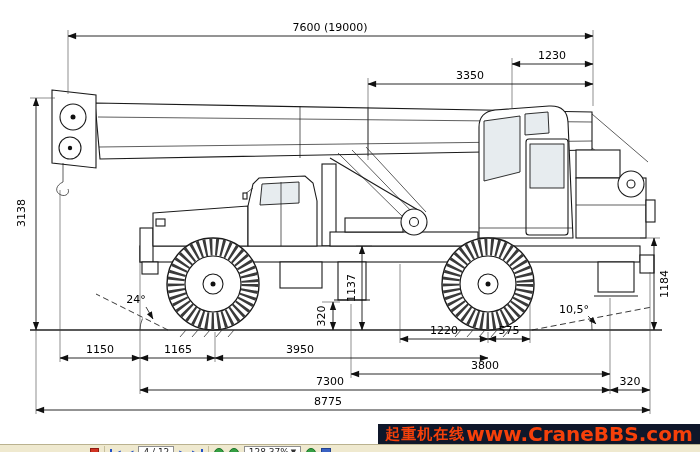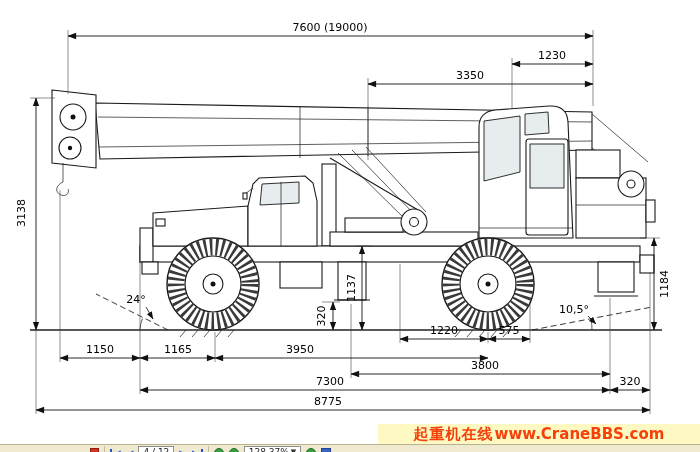--- a/index.html
+++ b/index.html
@@ -15,24 +15,24 @@
   .tire-hatch  { fill:none; stroke:#3a3a3a; stroke-width:17; stroke-dasharray:2.5 3.2; }
   .wheel-inner { fill:#fff; stroke:#1a1a1a; stroke-width:1.2; }
   .dim  { stroke:#111; stroke-width:0.9; }
   .ext  { stroke:#444; stroke-width:0.6; }
   .tick { stroke:#333; stroke-width:0.8; }
   .dash { stroke:#222; stroke-width:0.9; stroke-dasharray:6 3.5; fill:none; }
   .lead { stroke:#111; stroke-width:0.8; }
   .dt   { font:11px "DejaVu Sans",sans-serif; fill:#000; text-anchor:middle; }
 
   
-  .wm { position:absolute; left:378px; top:424px; width:322px; height:20px; background:#fef9c3;
+  .wm { position:absolute; left:378px; top:424px; width:322px; height:20px; background:#0f172a;
         display:flex; align-items:center; justify-content:center; gap:1px; }
   .wm-cn  { color:#f6400a; font-size:15px; font-weight:bold; letter-spacing:1px; white-space:nowrap; }
-  .wm-url { color:#f6400a; font-size:15px; font-weight:bold; white-space:nowrap; }
+  .wm-url { color:#f6400a; font-size:20px; font-weight:bold; white-space:nowrap; }
 
   
   .toolbar { position:absolute; left:0; top:444px; width:700px; height:8px;
              background:#efe9cf; border-top:1px solid #bab28f; overflow:hidden; }
   .tb-inner { display:flex; align-items:flex-start; gap:5px; padding:1px 0 0 90px; height:20px; }
   .tb-btn { display:flex; align-items:center; gap:1px; background:none; border:none; padding:0; cursor:pointer; height:14px; }
   .nav { color:#2050c8; font-size:10px; line-height:11px; }
   .navbar { width:2px; height:9px; background:#2050c8; display:inline-block; }
   .box { background:#fff; border:1px solid #8f8f8f; font-size:9px; line-height:11px; padding:0 4px;
          color:#222; display:flex; align-items:center; gap:2px; }

